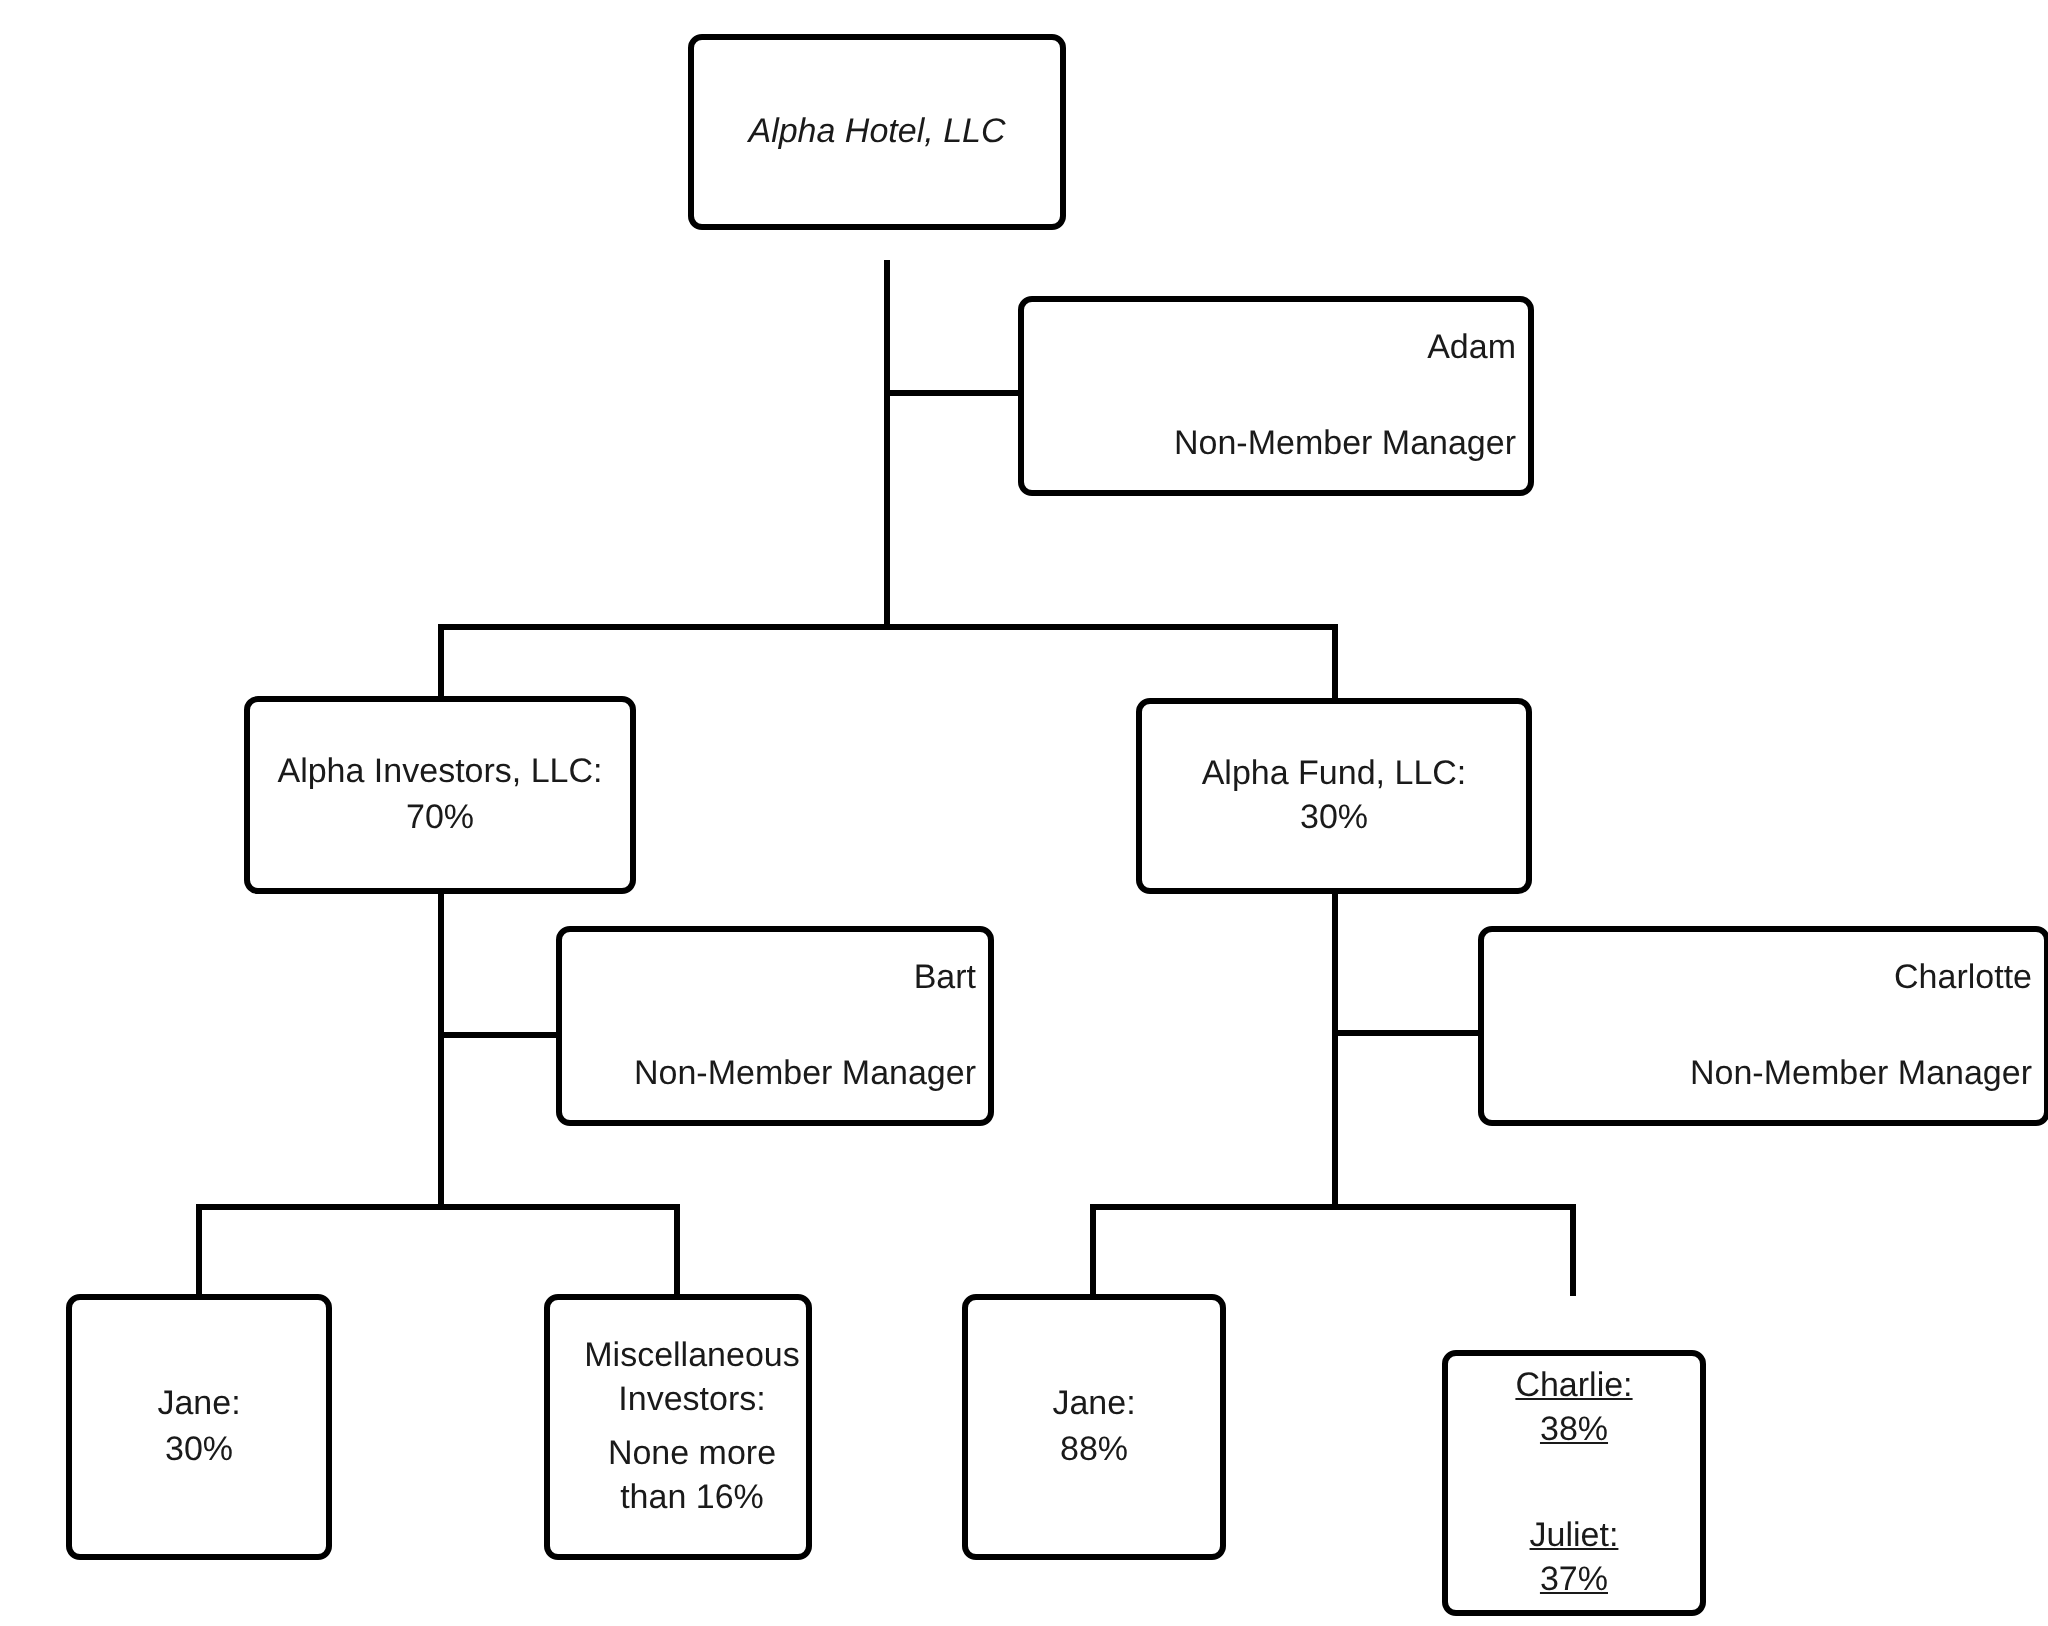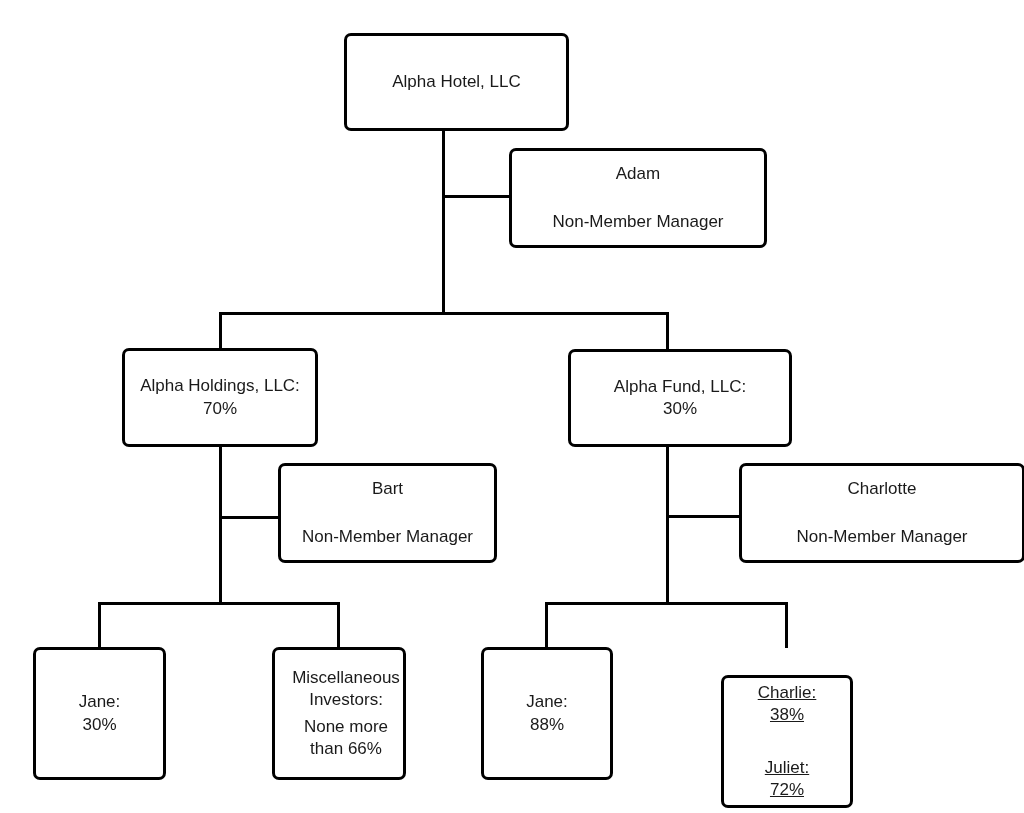--- a/index.html
+++ b/index.html
@@ -32,21 +32,21 @@
     align-items: center;
     justify-content: center;
     padding: 4px 6px;
     z-index: 2;
   }
   .connector {
     position: absolute;
     background: var(--line);
     z-index: 1;
   }
-  .gap-lg { gap: 25px; }   
+  .gap-lg { gap: 25px; align-items: flex-end; }   
   .gap-xl { gap: 30px; }   
   .gap-sm { gap: 4px; padding-left: 20px; }    
 </style>
 </head>
 <body>
 
 <div class="canvas">
 
   <div class="connector" style="left:442px; top:130px; width:3px;  height:184px;"></div>
   <div class="connector" style="left:219px; top:312px; width:450px; height:3px;"></div>
@@ -57,35 +57,35 @@
   <div class="connector" style="left:221px; top:516px; width:58px; height:3px;"></div>
   <div class="connector" style="left:98px;  top:602px; width:242px; height:3px;"></div>
   <div class="connector" style="left:98px;  top:602px; width:3px;  height:46px;"></div>
   <div class="connector" style="left:337px; top:602px; width:3px;  height:46px;"></div>
   <div class="connector" style="left:666px; top:445px; width:3px;  height:160px;"></div>
   <div class="connector" style="left:668px; top:515px; width:72px; height:3px;"></div>
   <div class="connector" style="left:545px; top:602px; width:243px; height:3px;"></div>
   <div class="connector" style="left:545px; top:602px; width:3px;  height:46px;"></div>
   <div class="connector" style="left:785px; top:602px; width:3px;  height:46px;"></div>
 
-  <div class="node" style="left:344px; top:33px; width:225px; height:98px;">
+  <div class="node" style="left:344px; top:17px; width:189px; height:98px;font-style:italic;">
     <div>Alpha Hotel, LLC</div>
   </div>
 
   <div class="node gap-lg" style="left:509px; top:148px; width:258px; height:100px;">
     <div>Adam</div>
     <div>Non-Member Manager</div>
   </div>
 
   <div class="node" style="left:122px; top:348px; width:196px; height:99px;">
-    <div>Alpha Holdings, LLC:</div>
+    <div>Alpha Investors, LLC:</div>
     <div>70%</div>
   </div>
 
-  <div class="node" style="left:568px; top:349px; width:224px; height:98px;">
+  <div class="node" style="left:568px; top:349px; width:198px; height:98px;">
     <div>Alpha Fund, LLC:</div>
     <div>30%</div>
   </div>
 
   <div class="node gap-lg" style="left:278px; top:463px; width:219px; height:100px;">
     <div>Bart</div>
     <div>Non-Member Manager</div>
   </div>
 
   <div class="node gap-lg" style="left:739px; top:463px; width:286px; height:100px;">
@@ -93,32 +93,32 @@
     <div>Non-Member Manager</div>
   </div>
 
   <div class="node" style="left:33px; top:647px; width:133px; height:133px;">
     <div>Jane:</div>
     <div>30%</div>
   </div>
 
   <div class="node gap-sm" style="left:272px; top:647px; width:134px; height:133px;">
     <div>Miscellaneous Investors:</div>
-    <div>None more than 66%</div>
+    <div>None more than 16%</div>
   </div>
 
   <div class="node" style="left:481px; top:647px; width:132px; height:133px;">
     <div>Jane:</div>
     <div>88%</div>
   </div>
 
   <div class="node gap-xl" style="left:721px; top:675px; width:132px; height:133px;text-decoration:underline;">
     <div>
       <div>Charlie:</div>
       <div>38%</div>
     </div>
     <div>
       <div>Juliet:</div>
-      <div>72%</div>
+      <div>37%</div>
     </div>
   </div>
 
 </div>
 
 </body></html>

